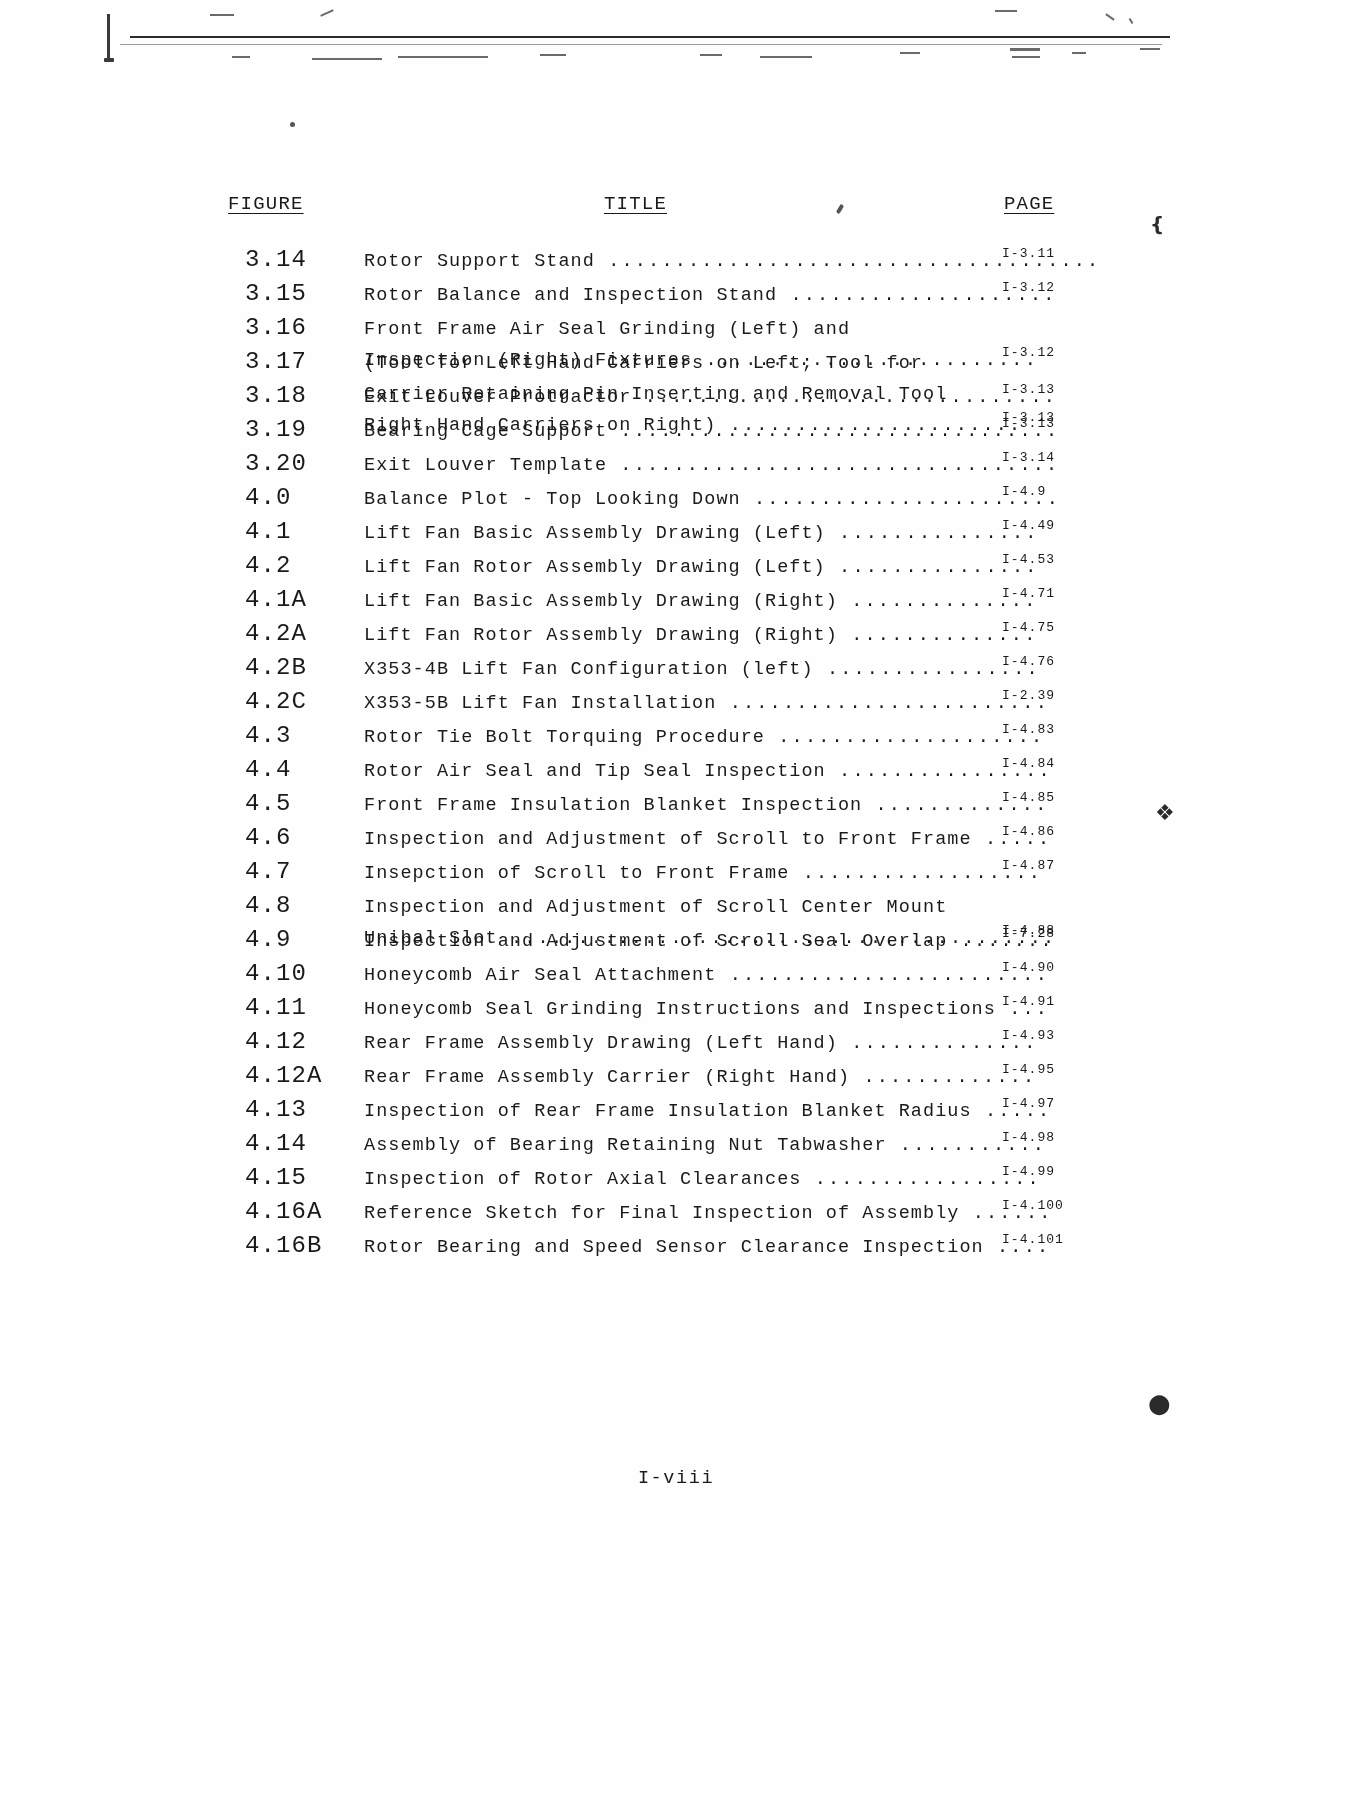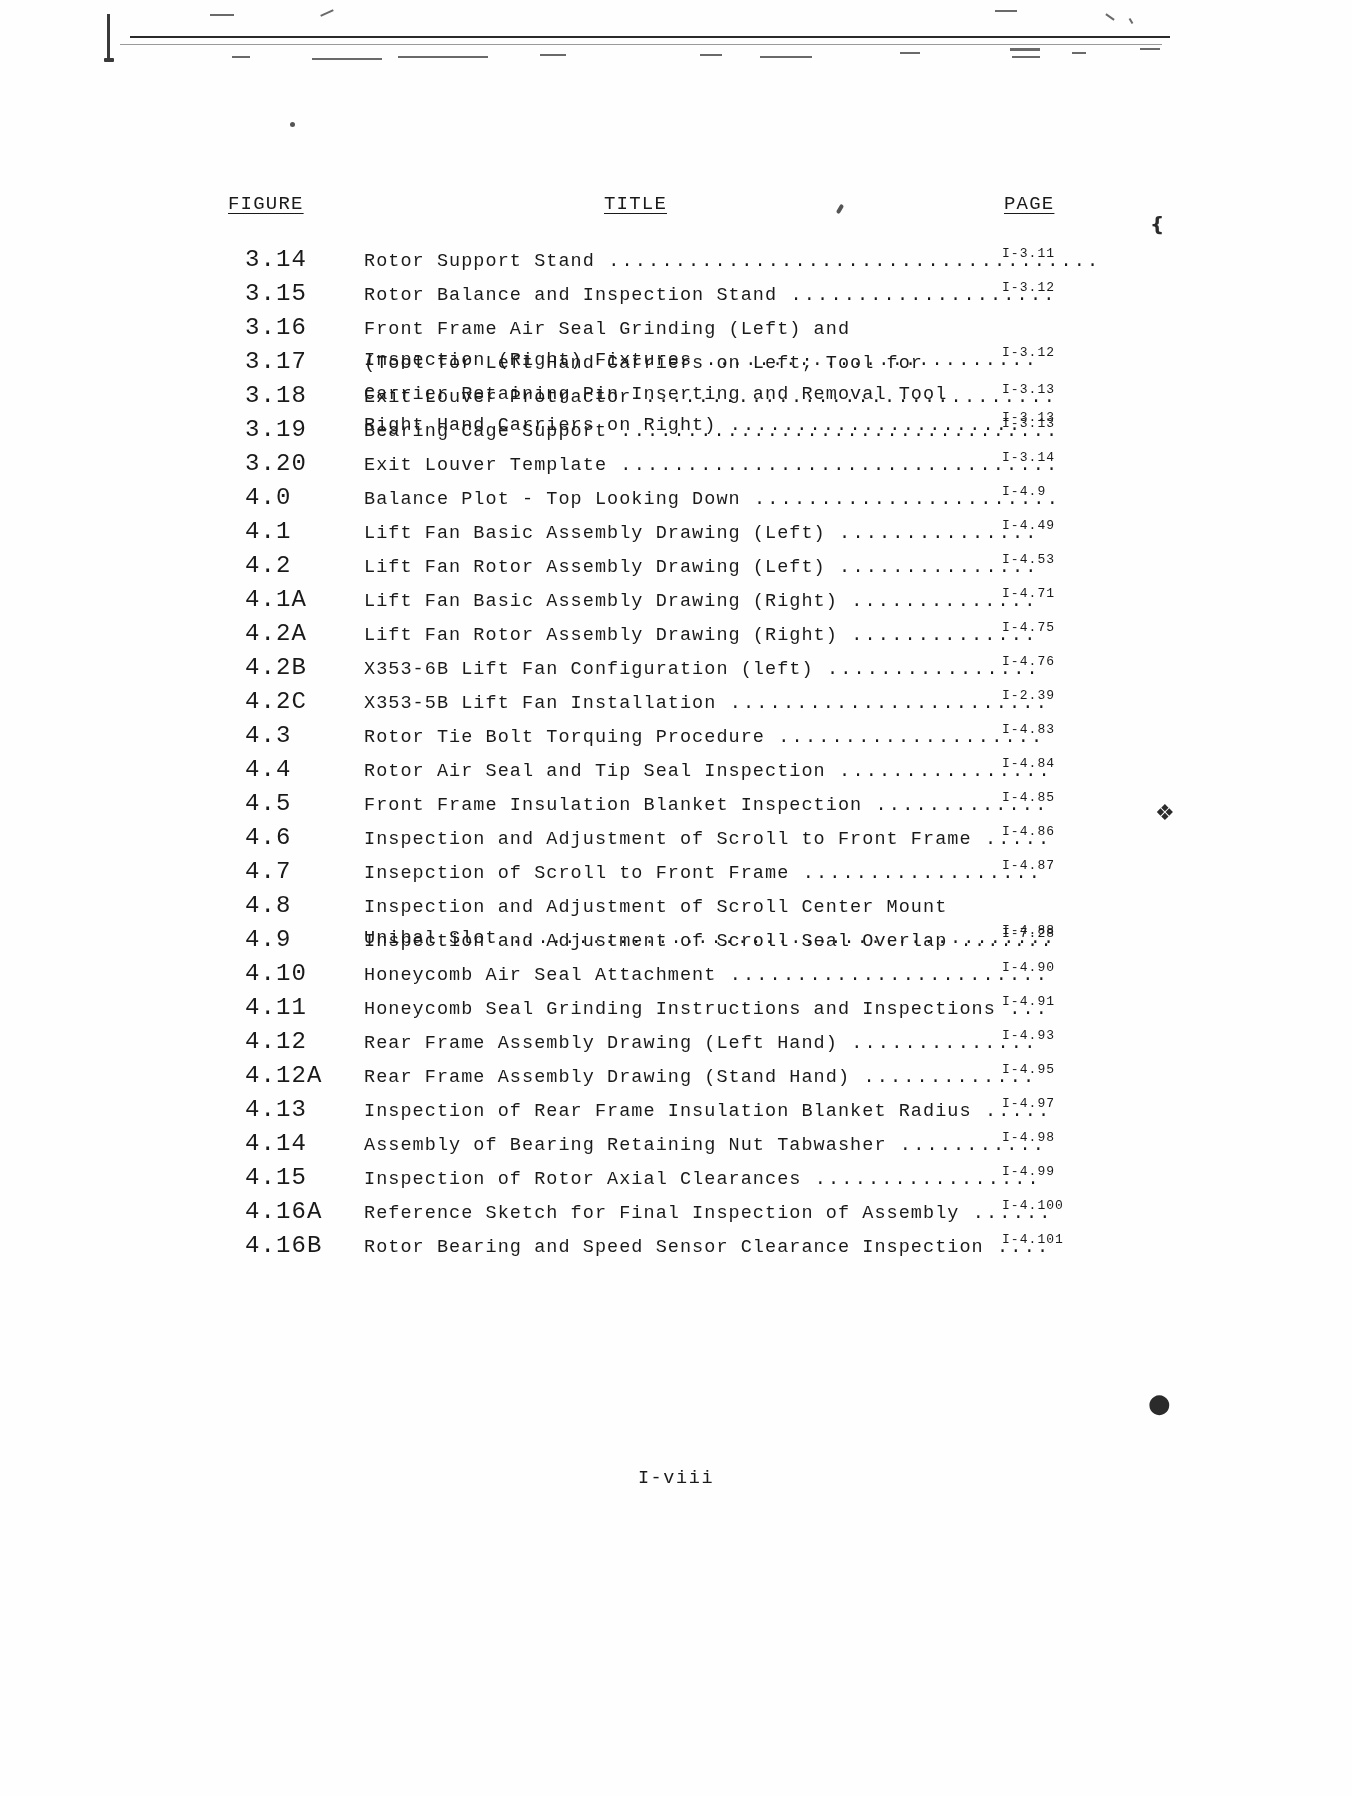--- a/index.html
+++ b/index.html
@@ -267,21 +267,21 @@
       <div class="row">
         <span class="fig">4.2A</span>
         <div class="titlewrap">
           <div class="tline"><span>Lift Fan Rotor Assembly Drawing (Right)</span><span class="leader"> ..............</span></div>
         </div>
         <span class="pg">I-4.75</span>
       </div>
       <div class="row">
         <span class="fig">4.2B</span>
         <div class="titlewrap">
-          <div class="tline"><span>X353-6B Lift Fan Configuration (left)</span><span class="leader"> ................</span></div>
+          <div class="tline"><span>X353-4B Lift Fan Configuration (left)</span><span class="leader"> ................</span></div>
         </div>
         <span class="pg">I-4.76</span>
       </div>
       <div class="row">
         <span class="fig">4.2C</span>
         <div class="titlewrap">
           <div class="tline"><span>X353-5B Lift Fan Installation</span><span class="leader"> ........................</span></div>
         </div>
         <span class="pg">I-2.39</span>
       </div>
@@ -352,21 +352,21 @@
       <div class="row">
         <span class="fig">4.12</span>
         <div class="titlewrap">
           <div class="tline"><span>Rear Frame Assembly Drawing (Left Hand)</span><span class="leader"> ..............</span></div>
         </div>
         <span class="pg">I-4.93</span>
       </div>
       <div class="row">
         <span class="fig">4.12A</span>
         <div class="titlewrap">
-          <div class="tline"><span>Rear Frame Assembly Drawing (Stand Hand)</span><span class="leader"> .............</span></div>
+          <div class="tline"><span>Rear Frame Assembly Carrier (Right Hand)</span><span class="leader"> .............</span></div>
         </div>
         <span class="pg">I-4.95</span>
       </div>
       <div class="row">
         <span class="fig">4.13</span>
         <div class="titlewrap">
           <div class="tline"><span>Inspection of Rear Frame Insulation Blanket Radius</span><span class="leader"> .....</span></div>
         </div>
         <span class="pg">I-4.97</span>
       </div>

